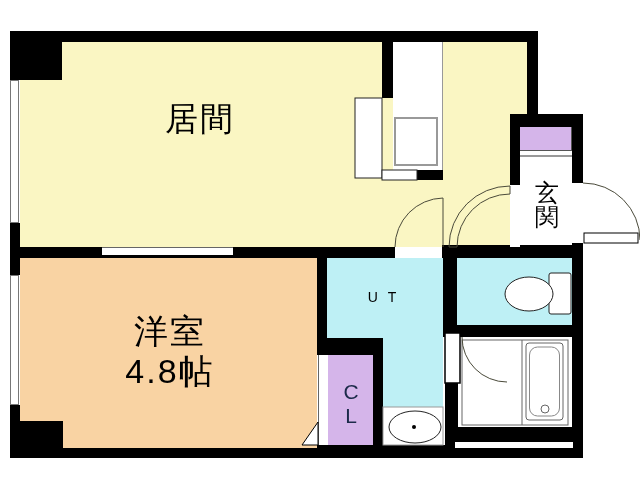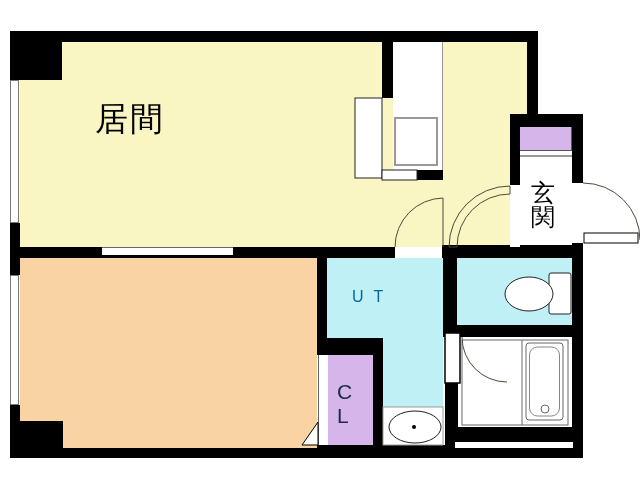--- a/index.html
+++ b/index.html
@@ -7,24 +7,24 @@
     position:relative;width:640px;height:480px;background:#fff;overflow:hidden;
     font-family:"Liberation Sans","DejaVu Sans",sans-serif;
   }
   .wall{position:absolute;background:#000;box-sizing:border-box;}
   .fill{position:absolute;box-sizing:border-box;}
   .gap{position:absolute;background:#fff;box-sizing:border-box;}
   .room-living{background:#FAF6C3;}
   .room-western{background:#F9D3A3;}
   .room-water{background:#BEF0F5;}
   .room-closet{background:#D5B5EA;}
-  .label{position:absolute;color:#000;text-align:left;white-space:nowrap;}
+  .label{position:absolute;color:#000;text-align:center;white-space:nowrap;}
   .label-living{font-size:33px;line-height:41px;letter-spacing:2px;}
   .label-western{font-size:34px;line-height:40px;letter-spacing:2px;}
-  .label-ut{font-size:16px;line-height:22px;letter-spacing:10px;color:#0369a1;}
+  .label-ut{font-size:14px;line-height:22px;letter-spacing:10px;color:#000000;}
   .label-cl{font-size:21px;line-height:24px;color:#1c2a4a;}
   .label-genkan{font-size:24px;line-height:24px;}
   svg{position:absolute;left:0;top:0;}
 </style>
 </head>
 <body>
 
 <div id="canvas">
 
   <div class="fill room-living" style="left:20px;top:42px;width:507px;height:85px;"></div>
@@ -98,20 +98,24 @@
     <path d="M583,183 A57,57 0 0 1 640,240" fill="none" stroke="#4a4a3a" stroke-width="1"></path>
     <rect x="584" y="233" width="54" height="10" fill="#fff" stroke="#000" stroke-width="1"></rect>
 
     <polygon points="318,422 318,445 302,445" fill="#fff" stroke="#000" stroke-width="1"></polygon>
   </svg>
 
   <div class="label label-living" style="left:95px;top:98px;width:210px;">
     <div>居間</div>
   </div>
 
+  <div class="label label-western" style="left:65px;top:311px;width:210px;">
+    <div>洋室</div>
+    <div>4.8帖</div>
+  </div>
 
   <div class="label label-ut" style="left:352px;top:286px;width:70px;">
     <span>UT</span>
   </div>
 
   <div class="label label-cl" style="left:337px;top:380px;width:28px;">
     <div>C</div>
     <div>L</div>
   </div>
 

